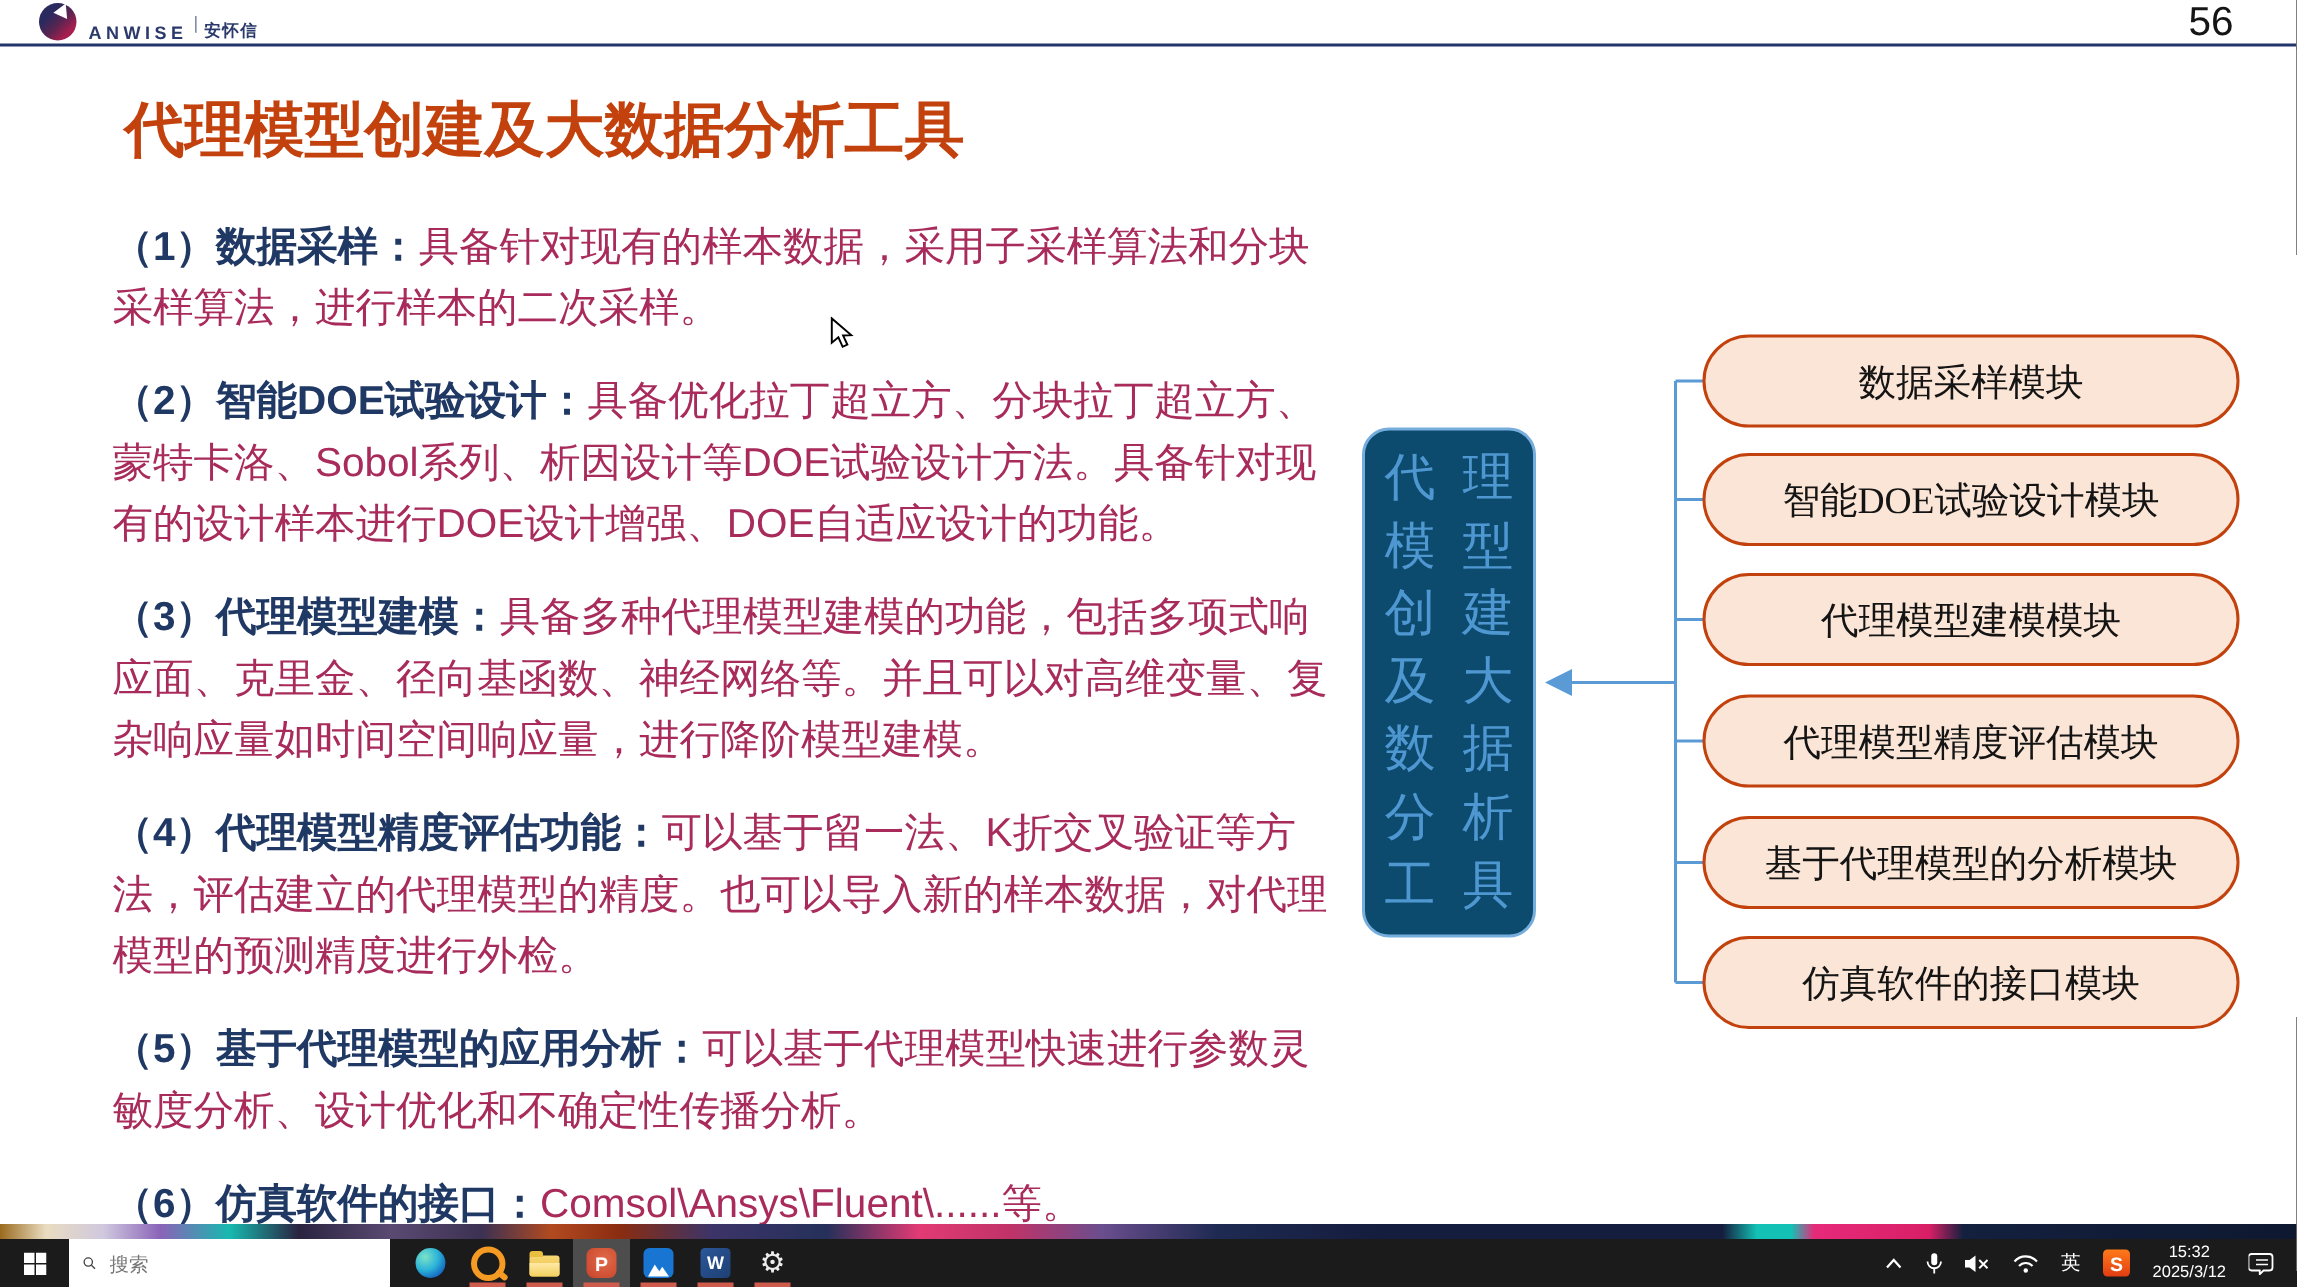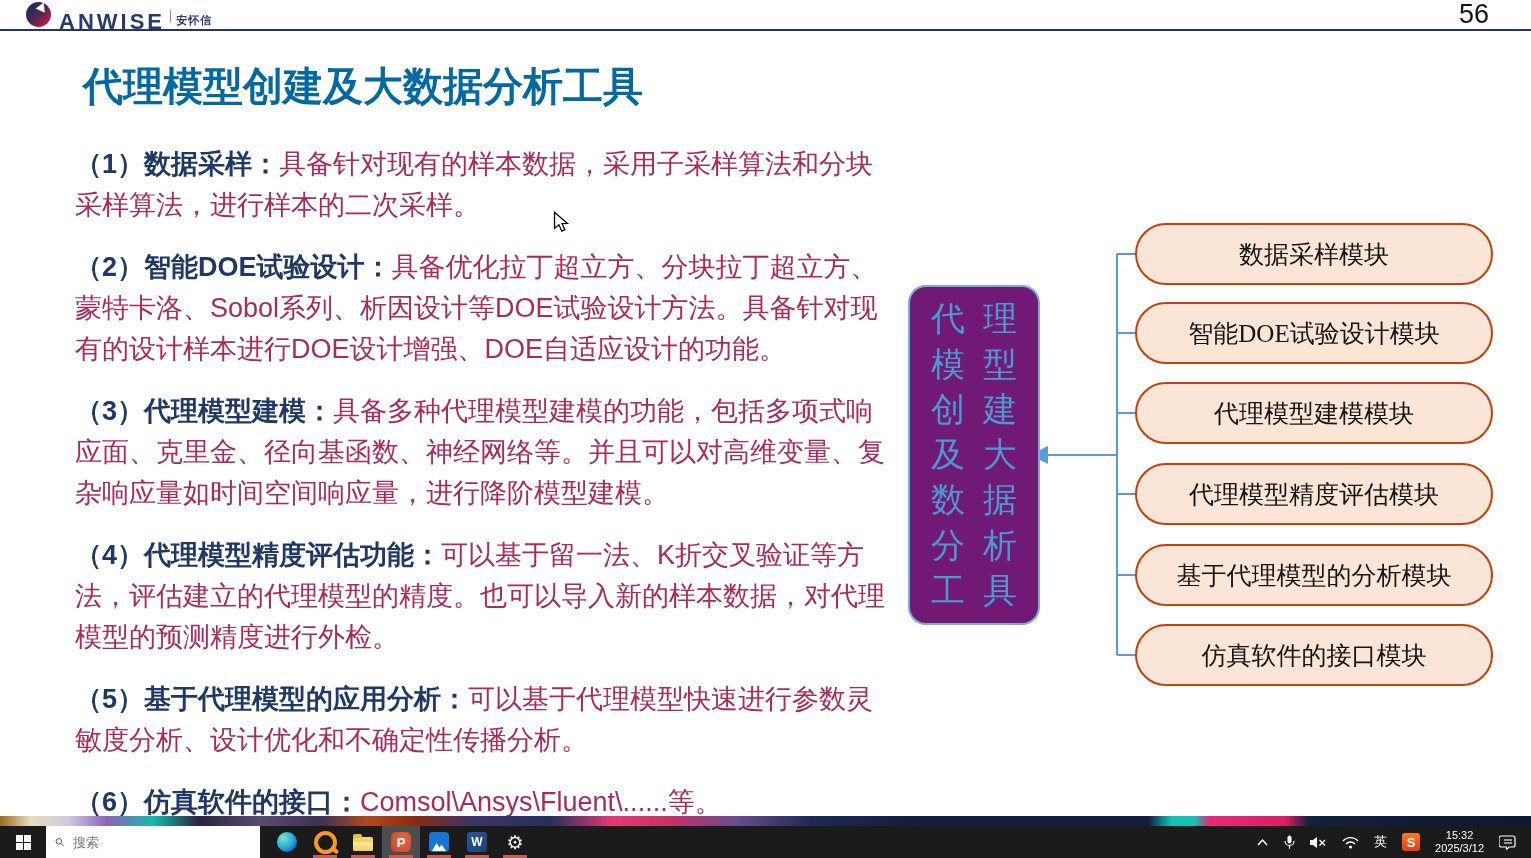--- a/index.html
+++ b/index.html
@@ -9,36 +9,36 @@
   
   .top-bar{position:absolute;top:0;left:0;right:0;height:31px;background:#fff;
            border-bottom:2px solid #24356B;display:flex;align-items:center;
            justify-content:space-between;padding:0 42px 0 26px;box-sizing:border-box;}
   .logo{display:flex;align-items:center;}
   .logo-mark{position:relative;width:25px;height:25px;border-radius:50%;
              background:linear-gradient(135deg,#2b2a5e 30%,#5c2450 55%,#a51e4d 78%);}
   .logo-mark .wedge{position:absolute;top:0px;left:11px;width:0;height:0;
              border-left:5px solid transparent;border-right:5px solid transparent;
              border-bottom:9px solid #fff;transform:rotate(24deg);}
-  .logo-en{margin-left:8px;color:#2b3a6b;font-weight:bold;font-size:22px;letter-spacing:3px;margin-top:15px;}
+  .logo-en{margin-left:8px;color:#2b3a6b;font-weight:bold;font-size:12px;letter-spacing:3px;margin-top:15px;}
   .logo-sep{margin:0 4px;color:#2b3a6b;font-size:12px;opacity:.65;}
   .logo-cn{color:#2b3a6b;font-size:11px;font-weight:600;letter-spacing:1px;margin-top:12px;}
   .page-num{font-size:27px;color:#151515;}
 
   
   .slide{position:absolute;top:33px;left:0;right:0;height:783px;background:#fff;overflow:hidden;}
-  .slide h1{margin:26px 0 0 83px;font-size:40px;color:#0369a1;font-weight:bold;}
+  .slide h1{margin:26px 0 0 83px;font-size:40px;color:#c2410c;font-weight:bold;}
   .paras{margin:30px 0 0 75px;width:818px;}
   .para{margin:0 0 21px;font-size:27px;line-height:41px;color:#A82B5B;}
   .para b{color:#1F3864;}
 
   
   .diagram{position:absolute;inset:0;}
-  .root-box{position:absolute;left:908px;top:252px;width:132px;height:340px;box-sizing:border-box;
-            background:#701a75;border:2px solid #75ADDC;border-radius:18px;
+  .root-box{position:absolute;left:908px;top:252px;width:116px;height:340px;box-sizing:border-box;
+            background:#0c4a6e;border:2px solid #75ADDC;border-radius:18px;
             display:flex;flex-direction:column;justify-content:space-evenly;padding:4px 0;}
   .root-line{text-align:center;font-family:"Liberation Serif",serif;font-size:34px;
              color:#4E97D1;letter-spacing:18px;margin-right:-18px;line-height:1;}
   .module{position:absolute;left:1135px;width:358px;height:62px;box-sizing:border-box;
           background:#FBE5D6;border:2px solid #c2410c;border-radius:31px;
           display:flex;align-items:center;justify-content:center;
           font-family:"Liberation Serif",serif;font-size:25px;color:#141414;}
   .m0{top:190px}.m1{top:269px}.m2{top:349px}.m3{top:430px}.m4{top:511px}.m5{top:591px}
   .connectors{position:absolute;left:1020px;top:180px;}
 

